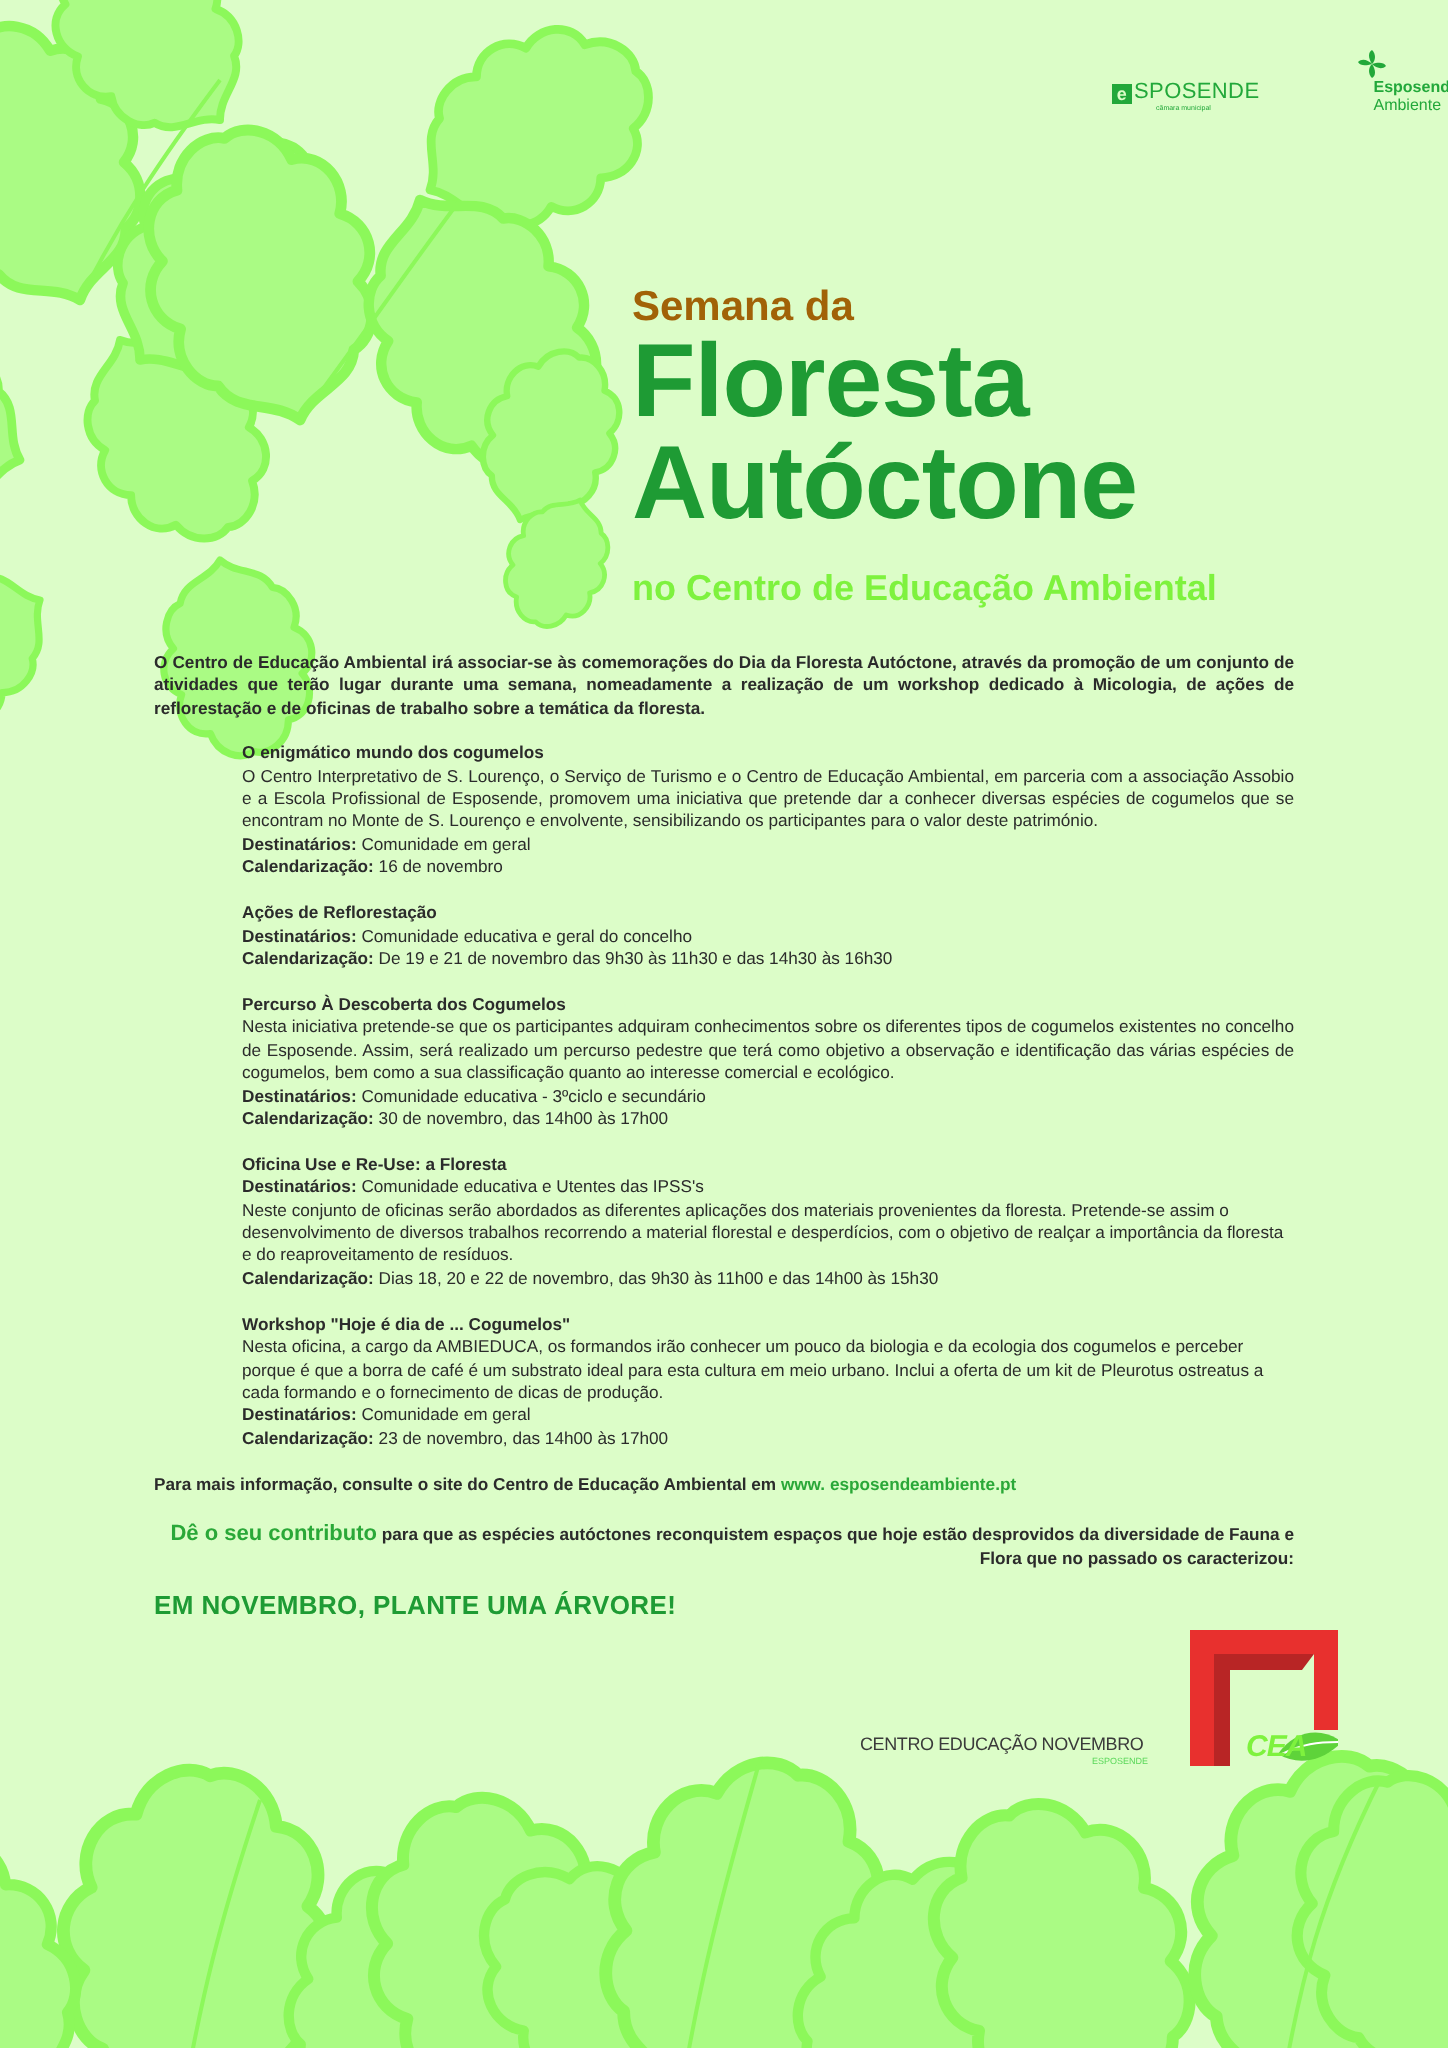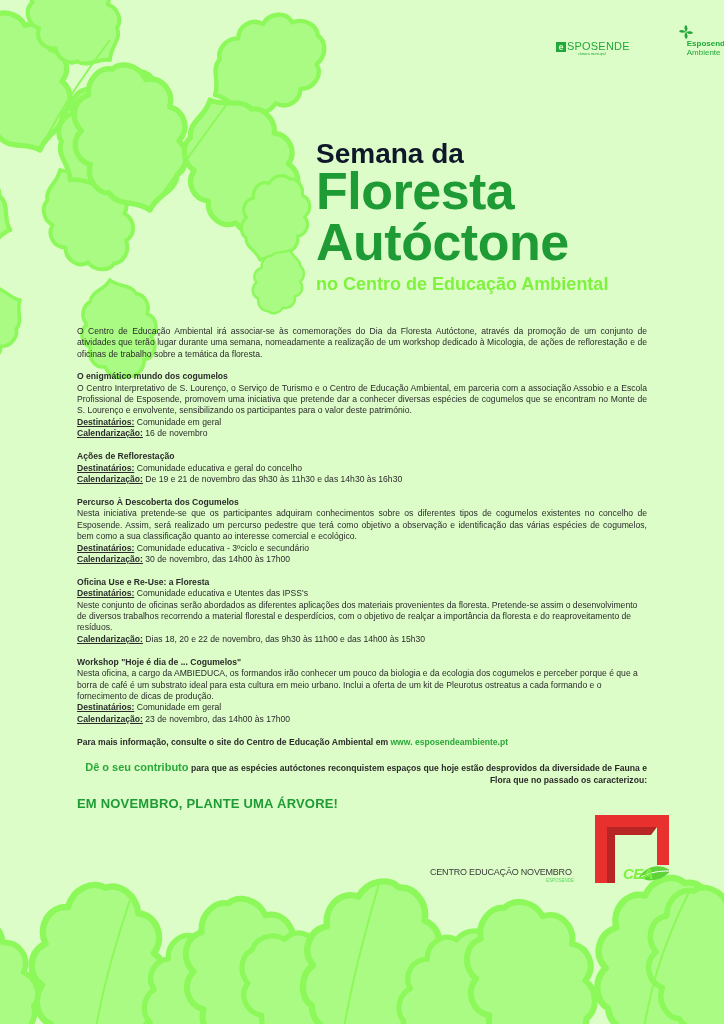--- a/index.html
+++ b/index.html
@@ -13,30 +13,30 @@
   .logos-top { position: absolute; top: 25px; left: 556px; display: flex; align-items: flex-end; gap: 12px; }
   .logo-esp { display: flex; flex-direction: column; align-items: flex-start; }
   .logo-esp .name { display: flex; align-items: center; font-size: 11px; color: #22a83a; letter-spacing: 0.2px; line-height: 11px; }
   .logo-esp .badge { display: inline-block; width: 10px; height: 10px; background: #22a83a; color: #dcfdc8; font-size: 9px; line-height: 10px; text-align: center; font-weight: bold; margin-right: 1px; }
   .logo-esp .sub { font-size: 3.5px; color: #22a83a; margin-left: 22px; line-height: 5px; }
   .logo-amb { display: flex; flex-direction: column; align-items: center; }
   .logo-amb .name { font-size: 8px; color: #22a83a; line-height: 9px; padding-left: 45px; }
   .logo-amb .name b { font-weight: bold; }
 
   .title { position: absolute; left: 316px; top: 142px; }
-  .title .pre { font-size: 28px; font-weight: bold; color: #0f172a; line-height: 24px; }
+  .title .pre { font-size: 21px; font-weight: bold; color: #a16207; line-height: 24px; }
   .title .main { font-size: 52px; font-weight: bold; color: #1e9b34; line-height: 51px; letter-spacing: -0.5px; }
-  .title .post { font-size: 18px; font-weight: bold; color: #7ef23e; line-height: 20px; margin-top: 6px; }
+  .title .post { font-size: 18px; font-weight: bold; color: #7ef23e; line-height: 20px; margin-top: 16px; }
 
   .content { position: absolute; left: 77px; top: 326px; width: 570px; font-size: 8.6px; line-height: 11.4px; }
-  .content p { margin: 0 0 11px 0; }
-  .section { margin-bottom: 11.5px; }
+  .content p { margin: 0 0 11px 0; font-weight: bold; }
+  .section { margin-bottom: 11.5px; margin-left: 44px; }
   .section .h { font-weight: bold; }
   .section .j { text-align: justify; }
-  .lbl { font-weight: bold; text-decoration: underline; }
+  .lbl { font-weight: bold; }
   .more { font-size: 8.6px; font-weight: bold; margin: 5px 0 14px 0; }
   .more .url { color: #2aa838; }
   .contrib { font-size: 8.6px; font-weight: bold; line-height: 11.5px; text-align: right; }
   .contrib .hl { color: #2aa838; font-size: 11px; }
   .slogan { font-size: 13px; font-weight: bold; color: #1e9b34; margin-top: 12px; letter-spacing: 0.2px; }
 
   .cea { position: absolute; left: 430px; top: 815px; width: 250px; height: 75px; }
   .cea .text { position: absolute; left: 0; top: 52px; font-size: 9px; color: #3a3a3a; letter-spacing: -0.2px; }
   .cea .sub { position: absolute; left: 116px; top: 63px; font-size: 4.5px; color: #5ad85a; }
   .cea .box { position: absolute; left: 165px; top: 0px; width: 74px; height: 68px; }

